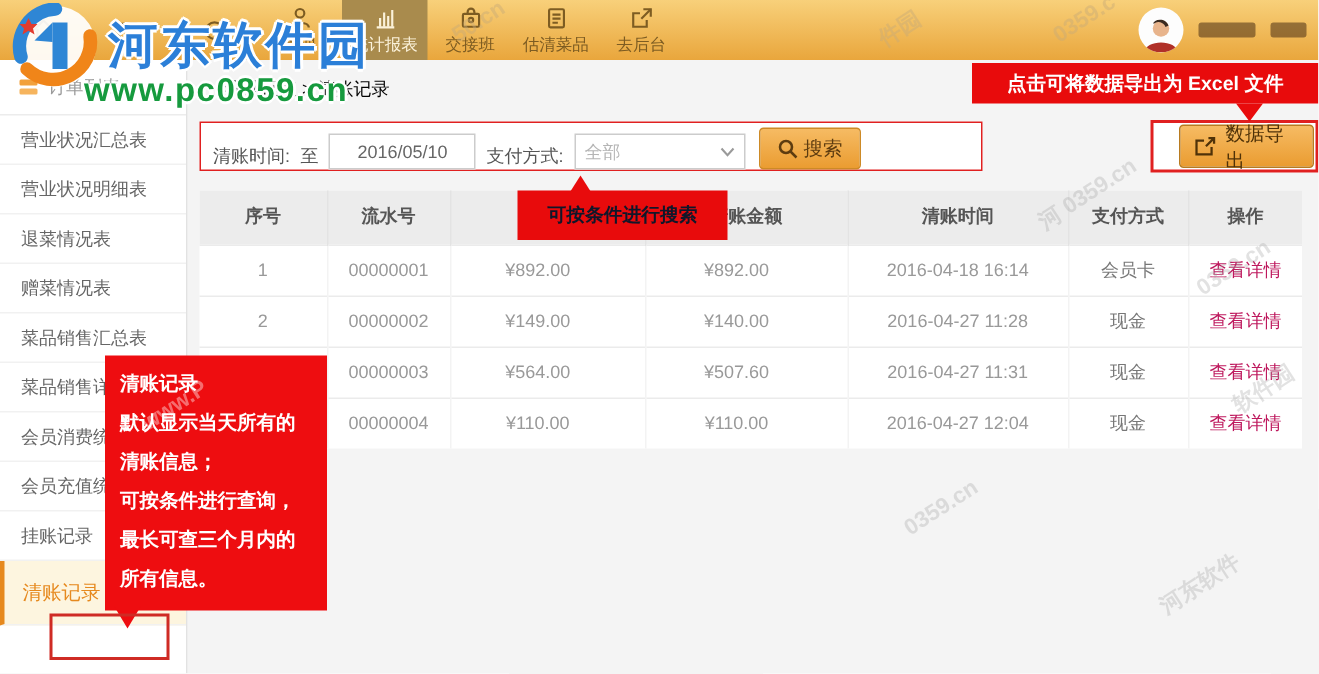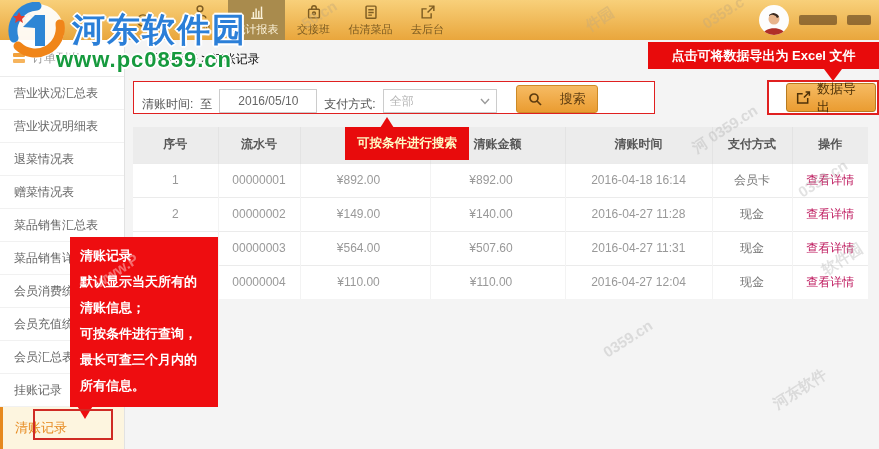--- a/index.html
+++ b/index.html
@@ -32,21 +32,21 @@
              background:#fff;display:flex;align-items:flex-end;gap:7px;padding-left:8px;
              box-sizing:border-box;z-index:6;}
   .flabel{font-size:12px;color:#555;}
   .date-input{width:96px;height:22px;border:1px solid #ccc;text-align:center;font-size:12px;
               color:#666;background:#fff;outline:none;padding:0;}
   .selectbox{width:100px;height:22px;border:1px solid #ccc;background:#fff;display:flex;
              align-items:center;justify-content:space-between;padding:0 6px;font-size:12px;
              color:#b5b5b5;cursor:pointer;}
   .search-btn{height:26px;padding:0 11px;background:linear-gradient(#f6bb63,#ea9c31);
               border:1px solid #cd8a26;border-radius:3px;color:#5d3c10;font-size:13px;
-              display:flex;align-items:center;gap:18px;cursor:pointer;margin-left:12px;}
+              display:flex;align-items:center;gap:4px;cursor:pointer;margin-left:2px;}
   .export-wrap{position:absolute;left:767px;top:80px;border:2px solid #e02020;padding:1px;
                z-index:6;background:#fff;}
   .export-btn{height:27px;padding:0 9px;background:linear-gradient(#f6bb63,#ea9c31);
               border:1px solid #b87b20;border-radius:3px;color:#4f3208;font-size:13px;
               display:flex;align-items:center;gap:6px;cursor:pointer;margin-left:16px;}
   
   .table-wrap{position:absolute;left:133px;top:127px;width:735px;z-index:2;}
   table{border-collapse:collapse;width:735px;table-layout:fixed;background:#fff;font-size:12px;}
   thead th{background:#ececec;height:36px;font-weight:bold;color:#555;
            border-right:1px solid #e3e3e3;box-sizing:border-box;}
@@ -63,22 +63,22 @@
   td:nth-child(3),td:nth-child(4){text-align:center;padding-right:14px;}
   td.action{color:#be185d;cursor:pointer;}
   td:nth-child(6){color:#777;}
   
   .co-export{position:absolute;left:648px;top:42px;width:231px;height:27px;background:#e80b0c;
              color:#fff;font-size:13px;font-weight:bold;display:flex;align-items:center;
              justify-content:center;z-index:30;}
   .co-export-arrow{position:absolute;left:824px;top:69px;width:0;height:0;z-index:30;
              border-left:9px solid transparent;border-right:9px solid transparent;
              border-top:12px solid #e80b0c;}
-  .co-search{position:absolute;left:345px;top:127px;width:124px;height:33px;background:#e80b0c;
-             color:#fef9c3;font-size:12.5px;font-weight:bold;display:flex;align-items:center;
+  .co-search{position:absolute;left:345px;top:127px;width:140px;height:33px;background:#e80b0c;
+             color:#0f172a;font-size:12.5px;font-weight:bold;display:flex;align-items:center;
              justify-content:center;z-index:30;}
   .co-search-arrow{position:absolute;left:380px;top:117px;width:0;height:0;z-index:30;
              border-left:7px solid transparent;border-right:7px solid transparent;
              border-bottom:11px solid #e80b0c;}
   .tooltip{position:absolute;left:70px;top:237px;width:148px;background:#ee0d10;color:#fff;
            padding:6px 10px 8px;box-sizing:border-box;z-index:25;}
   .tooltip p{margin:0;font-size:13px;line-height:26px;font-weight:bold;white-space:nowrap;}
   .tooltip-arrow{position:absolute;left:76px;top:404px;width:0;height:0;z-index:25;
            border-left:9px solid transparent;border-right:9px solid transparent;
            border-top:15px solid #ee0d10;}
@@ -205,21 +205,20 @@
     </div>
     <div id="side-items">
         <div class="side-item">营业状况汇总表</div>
         <div class="side-item">营业状况明细表</div>
         <div class="side-item">退菜情况表</div>
         <div class="side-item">赠菜情况表</div>
         <div class="side-item">菜品销售汇总表</div>
         <div class="side-item">菜品销售详细表</div>
         <div class="side-item">会员消费统计</div>
         <div class="side-item">会员充值统计</div>
-        <div class="side-item">会员汇总表</div>
         <div class="side-item">挂账记录</div>
         <div class="side-item selected">清账记录</div>
       </div>
   </div>
 
   <div class="breadcrumb">统计报表 &gt; 清账记录</div>
 
   <div class="filterbar">
     <span class="flabel">清账时间:</span>
     <span class="flabel">至</span>

